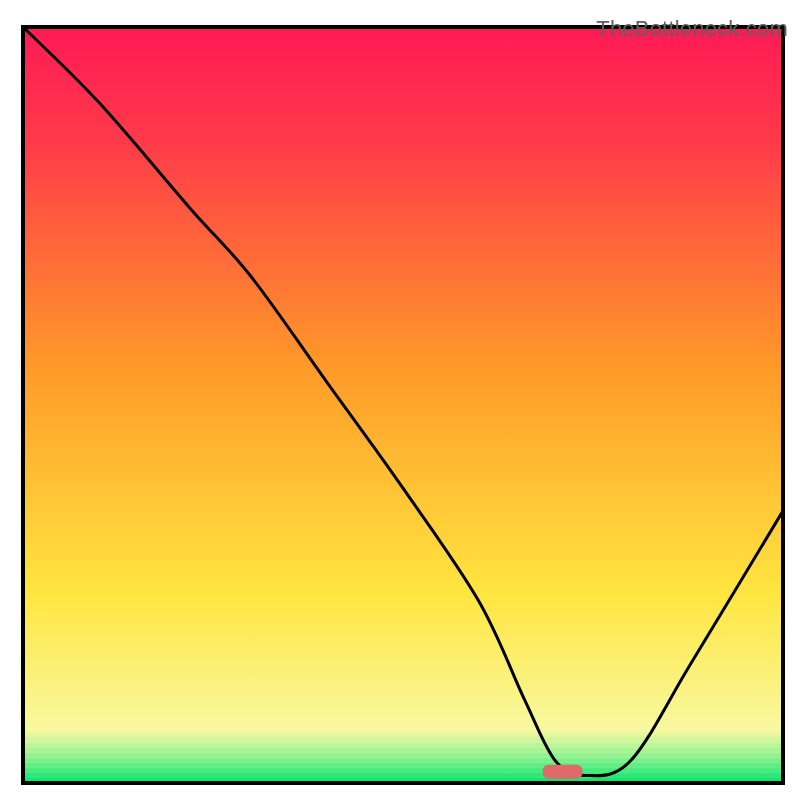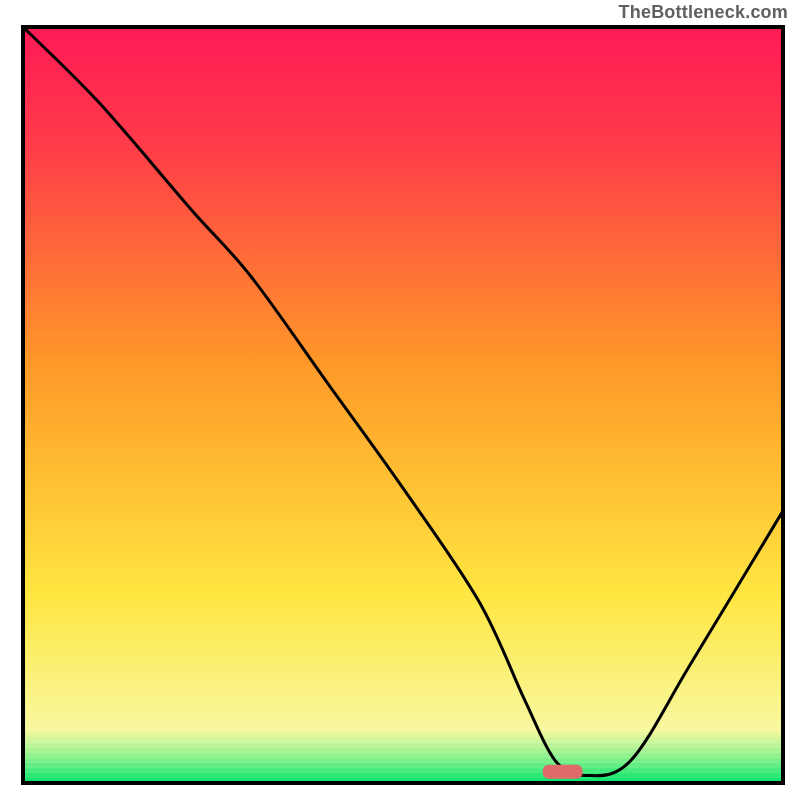--- a/index.html
+++ b/index.html
@@ -10,25 +10,25 @@
     background: #ffffff;
     font-family: Arial, Helvetica, sans-serif;
   }
   .container {
     position: relative;
     width: 800px;
     height: 800px;
   }
   .watermark {
     position: absolute;
-    top: 2px;
+    top: 16px;
     right: 12px;
-    font-size: 18px;
+    font-size: 22px;
     color: #606060;
-    font-weight: 700;
+    font-weight: 400;
     letter-spacing: 0.2px;
     z-index: 5;
   }
   svg {
     position: absolute;
     top: 0;
     left: 0;
   }
 </style>
 </head>

